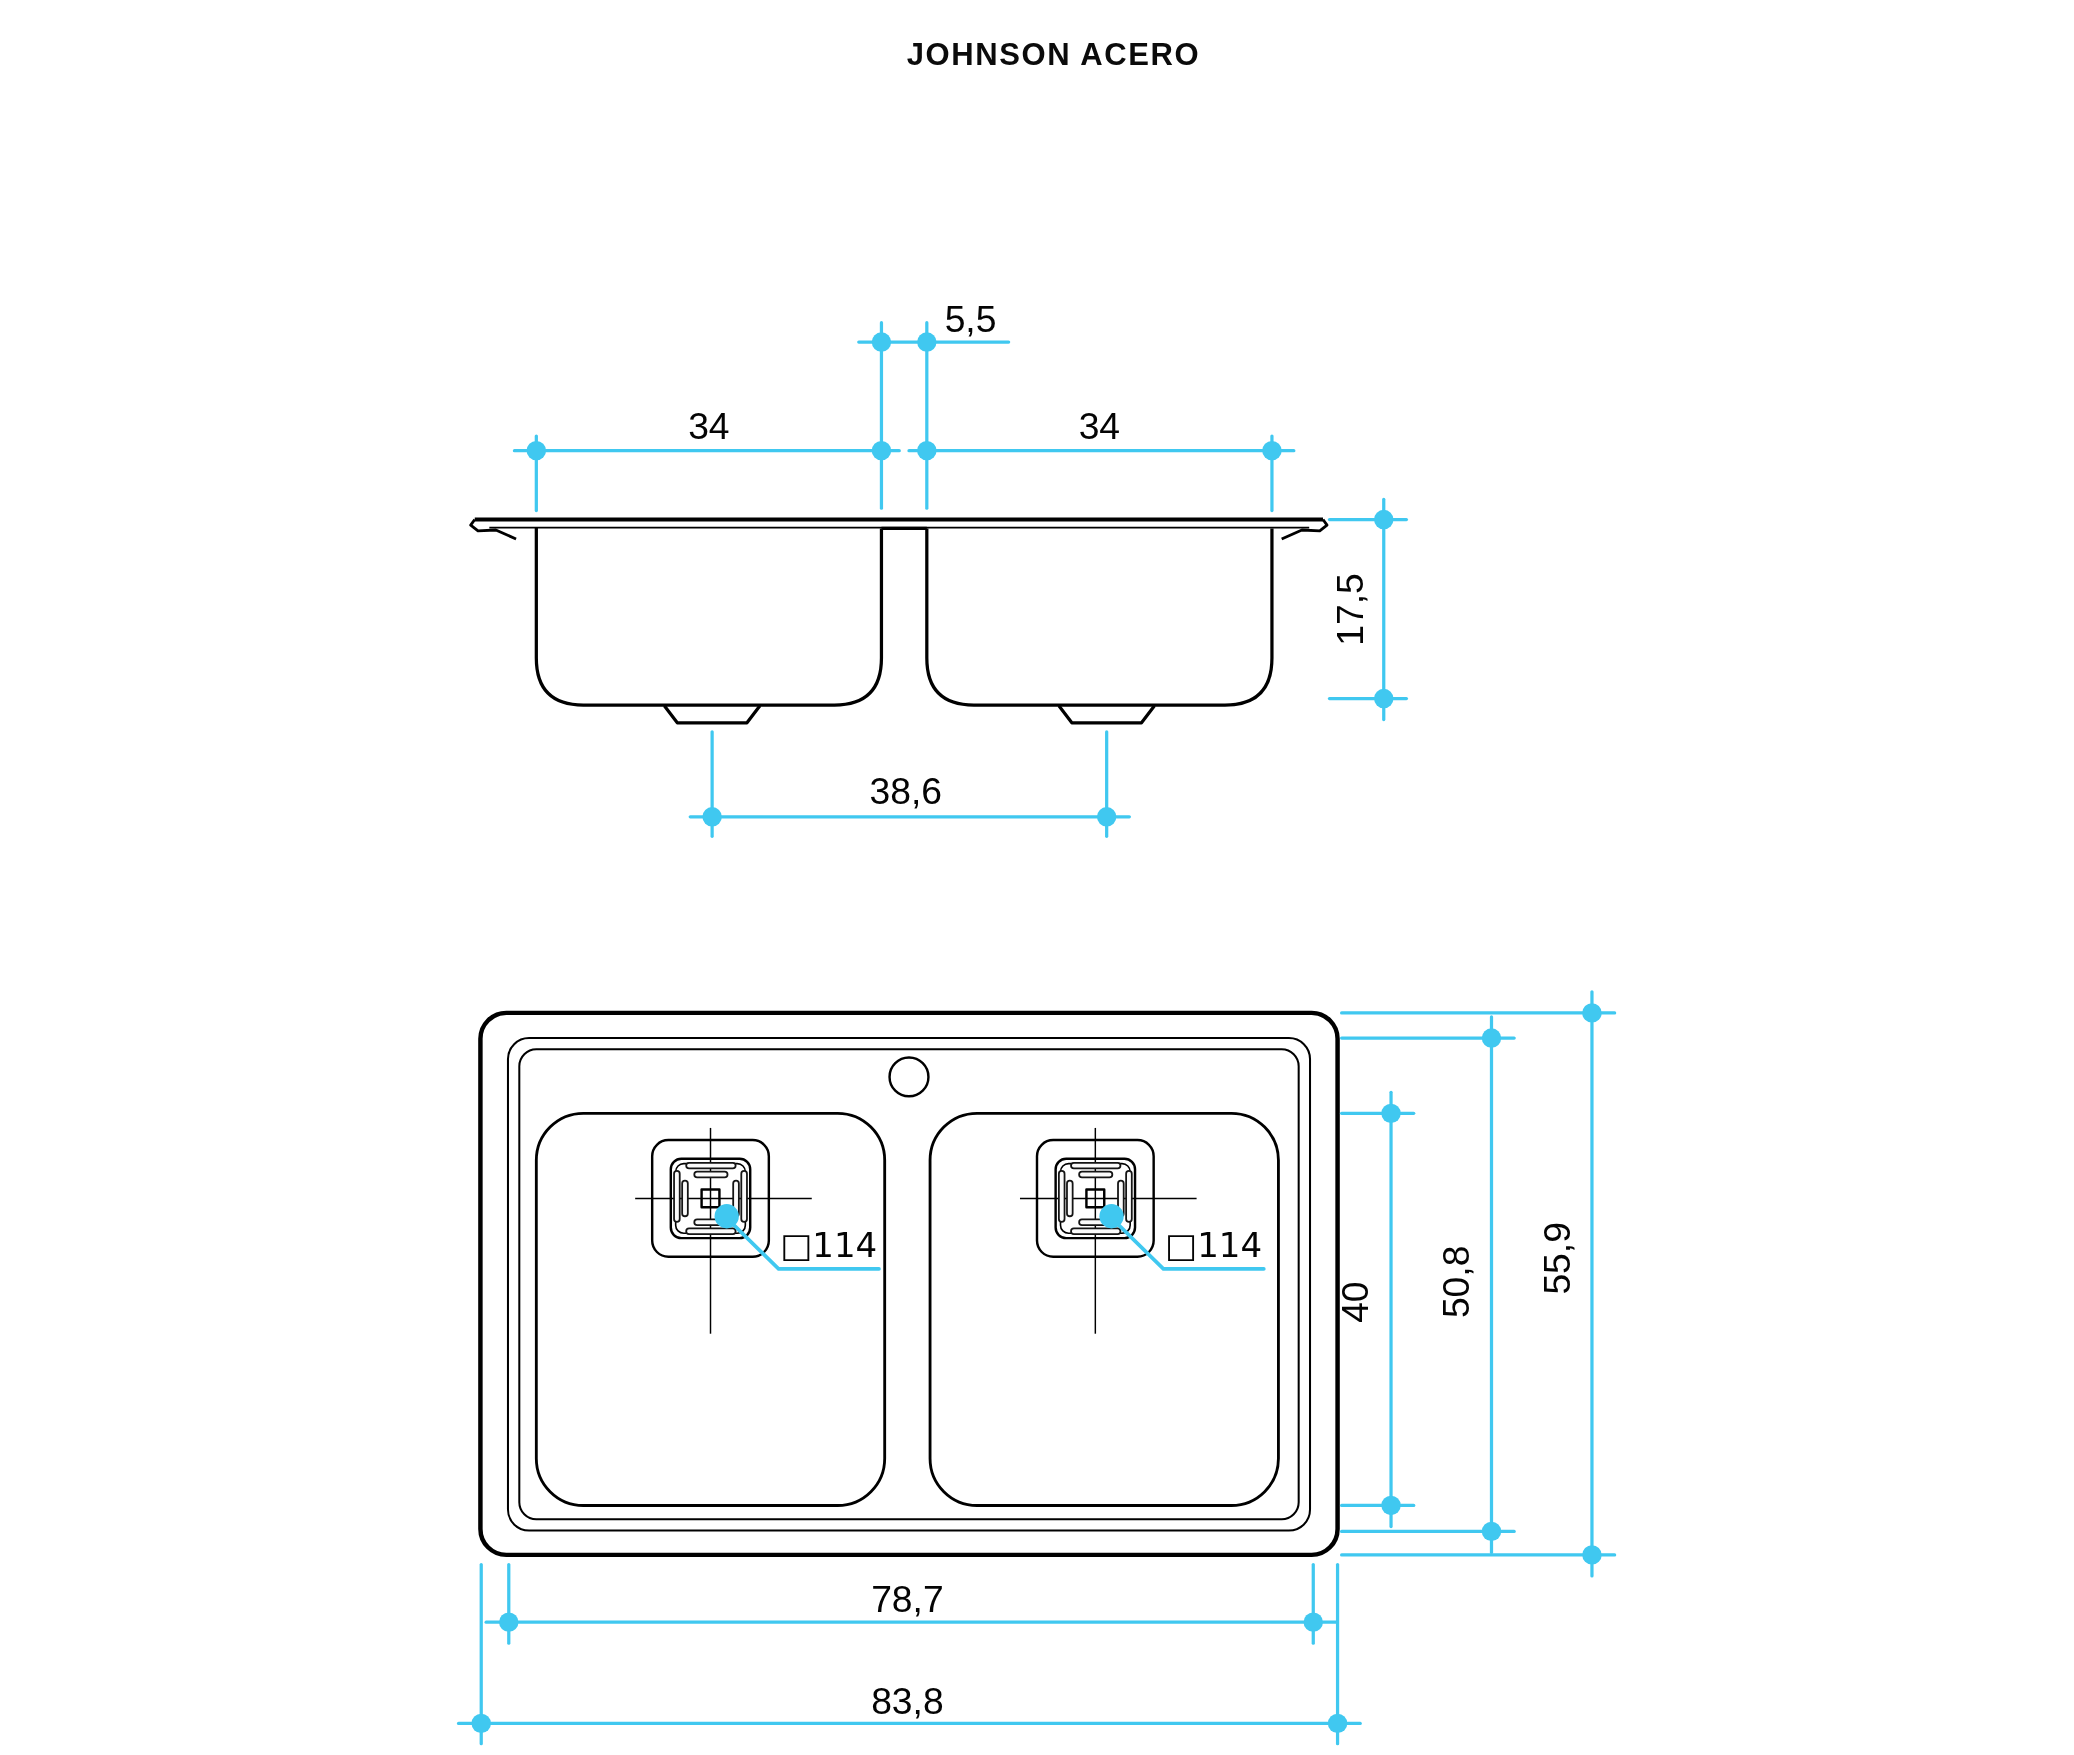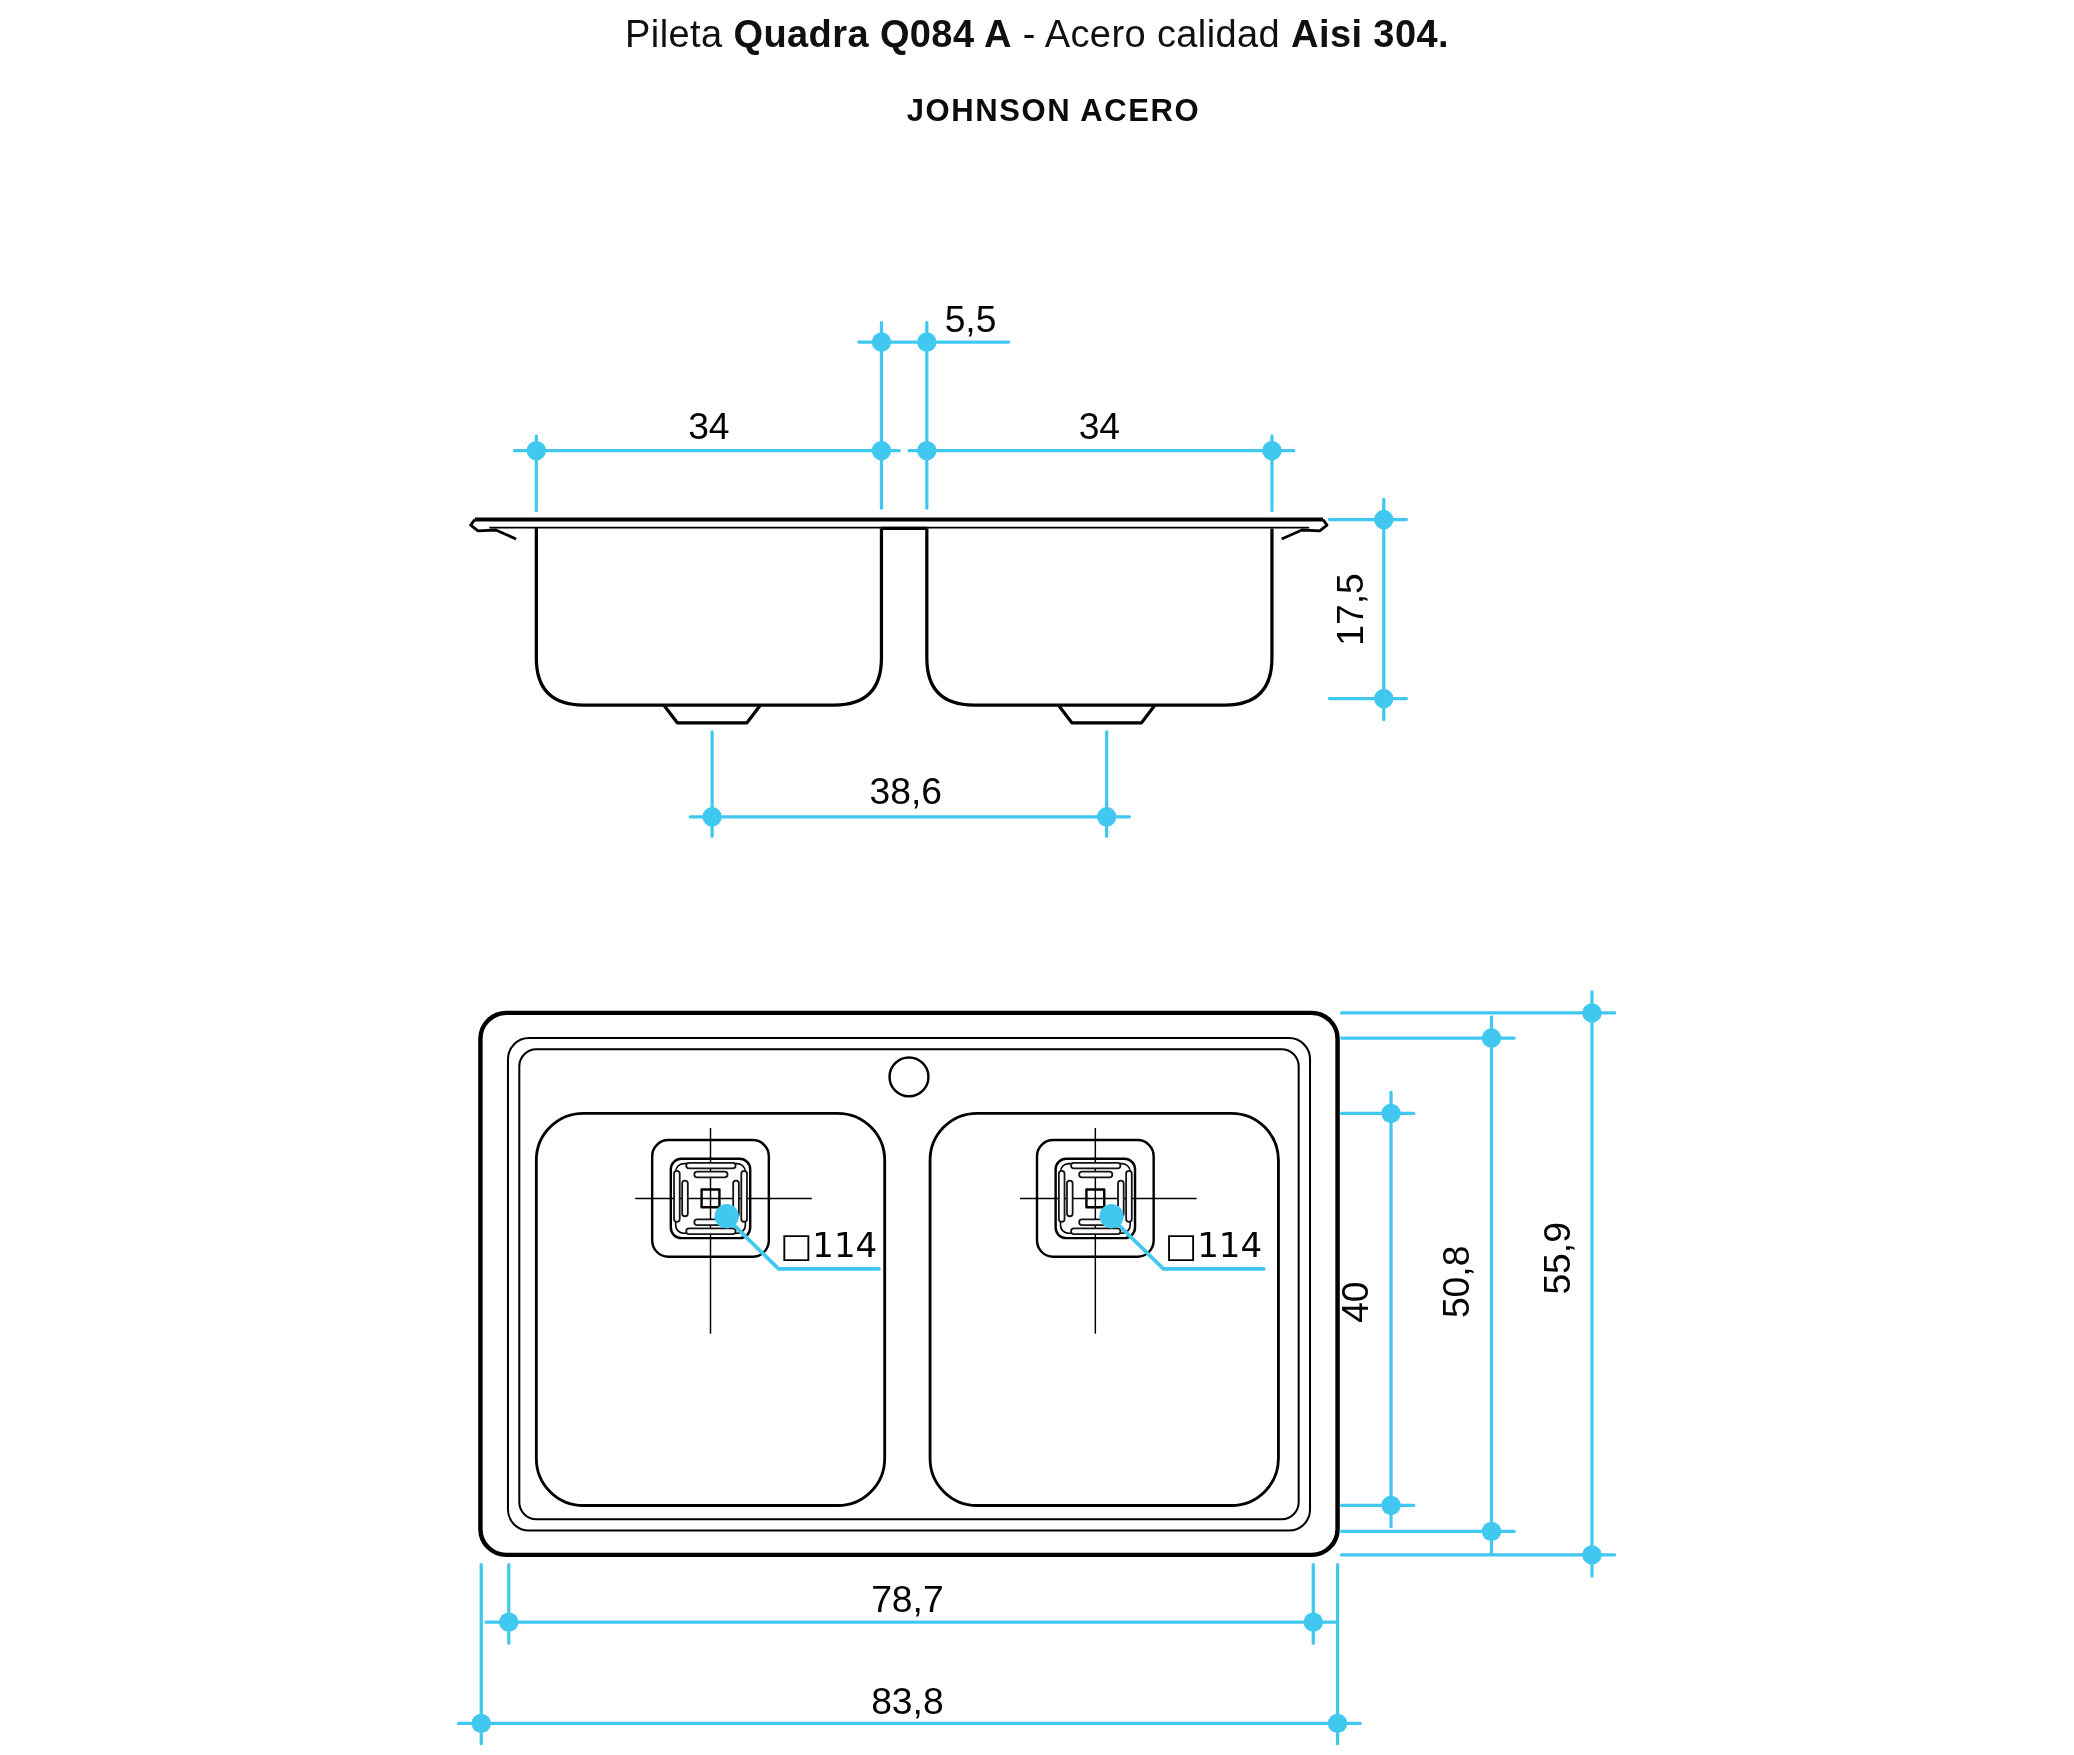--- a/index.html
+++ b/index.html
@@ -19,21 +19,20 @@
   .cdot{fill:#40c8f0;stroke:none}
   .dim{font-family:"Liberation Sans",sans-serif;font-size:46px;fill:#040404}
   .lbl{font-family:"DejaVu Sans",sans-serif;font-size:42px;fill:#040404}
 </style>
 </head>
 <body>
 
 <div class="page">
 
   <header>
-    <h1><span>Pileta </span><span class="b">Quadra Q084 A</span><span> - Acero calidad </span><span class="b">Aisi 304.</span></h1>
     <div class="brand">JOHNSON ACERO</div>
   </header>
 
   <svg width="2074" height="1756" viewBox="0 0 2560 2167">
 
     <g>
 
       <path class="k w5" d="M586 641 H1633"></path>
       <path class="k w2" d="M604 651 H1616"></path>
       <path class="k w35" d="M586 641 L581 648 L590 655 L612 654 L637 665"></path>

